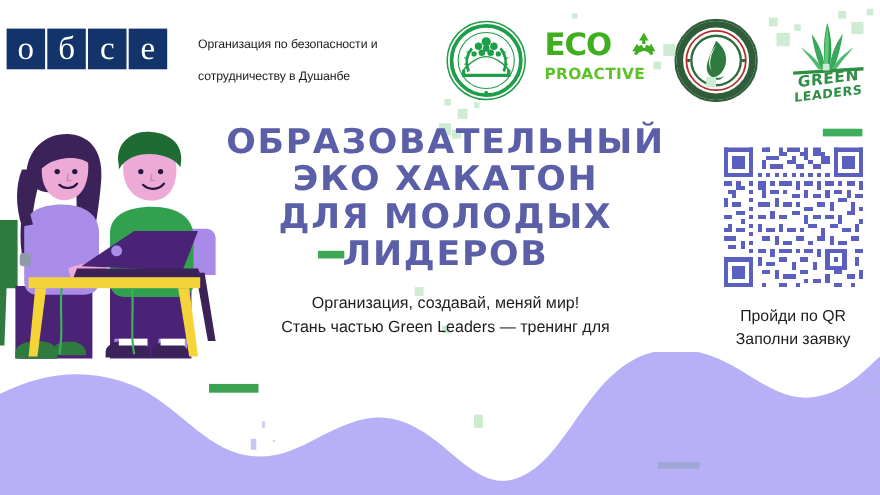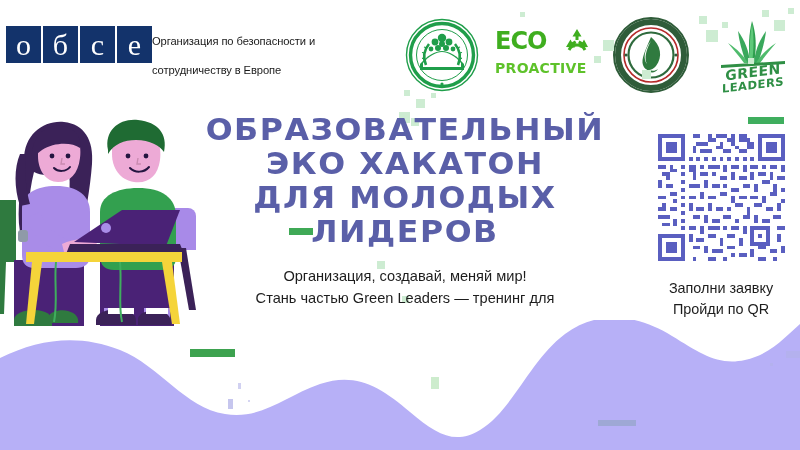--- a/index.html
+++ b/index.html
@@ -44,39 +44,39 @@
   }
   .osce-marks{display:flex;gap:2px;}
   .osce-box{
     width:35px;height:37px;background:#13336b;
     color:#ffffff;
     font-family:"Liberation Serif", serif;
     font-size:30px;line-height:37px;text-align:center;
     font-weight:400;
   }
   .osce-text{
-    margin-left:0;margin-top:-7px;
+    margin-left:28px;margin-top:-7px;
     color:#1a1a1a;font-size:11.2px;line-height:14.5px;
     letter-spacing:-.1px;white-space:pre-line;
   }
   .osce-text .bold{font-weight:bold;font-size:11.6px;}
 
   
   .logos{position:absolute;top:0;left:395px;width:405px;height:110px;}
 
   .logo{position:absolute;}
 
   
   .logo-emblem{left:10px;top:18px;width:74px;height:74px;}
   
   .logo-eco{left:100px;top:24px;width:105px;height:60px;}
   .eco-top{
     display:flex;align-items:center;gap:16px;
     font-family:"DejaVu Sans", sans-serif;
-    font-weight:bold;font-size:24px;line-height:34px;
+    font-weight:bold;font-size:28px;line-height:34px;
     color:#3fae1f;letter-spacing:-1px;
   }
   .eco-sub{
     font-family:"DejaVu Sans", sans-serif;
     font-weight:bold;font-size:14px;line-height:18px;
     color:#5ec22a;letter-spacing:.3px;margin-top:1px;
   }
   
   .logo-seal{left:218px;top:17px;width:76px;height:76px;}
   
@@ -180,21 +180,21 @@
 
     <div class="osce">
       <div class="osce-marks">
         <div class="osce-box">о</div>
         <div class="osce-box">б</div>
         <div class="osce-box">с</div>
         <div class="osce-box">е</div>
       </div>
       <div class="osce-text">
         <div>Организация по безопасности и</div>
-        <div>сотрудничеству в Европе</div>
+        <div>сотрудничеству в Душанбе</div>
       </div>
     </div>
 
     <div class="logos">
 
       <div class="logo logo-emblem">
         <svg viewBox="0 0 74 74" xmlns="http://www.w3.org/2000/svg">
           <circle cx="37" cy="37" r="35.5" fill="none" stroke="#1f9e4a" stroke-width="1.4"></circle>
           <circle cx="37" cy="37" r="31.5" fill="none" stroke="#1f9e4a" stroke-width="3.4"></circle>
           <circle cx="37" cy="37" r="25.5" fill="none" stroke="#1f9e4a" stroke-width="1"></circle>
@@ -549,18 +549,18 @@
         <rect x="32" y="29" width="1" height="2"></rect>
         <rect x="9" y="32" width="1" height="1"></rect>
           <rect x="13" y="32" width="2" height="1"></rect>
         <rect x="17" y="32" width="1" height="1"></rect>
           <rect x="19" y="31" width="1" height="1"></rect>
         <rect x="26" y="32" width="2" height="1"></rect>
           <rect x="30" y="32" width="1" height="1"></rect>
       </g>
     </svg>
     <div class="qrcap">
+      <span class="ln">Пройди по QR</span>
       <span class="ln">Заполни заявку</span>
-      <span class="ln">Пройди по QR</span>
     </div>
   </div>
 
 </div>
 
 </body></html>

